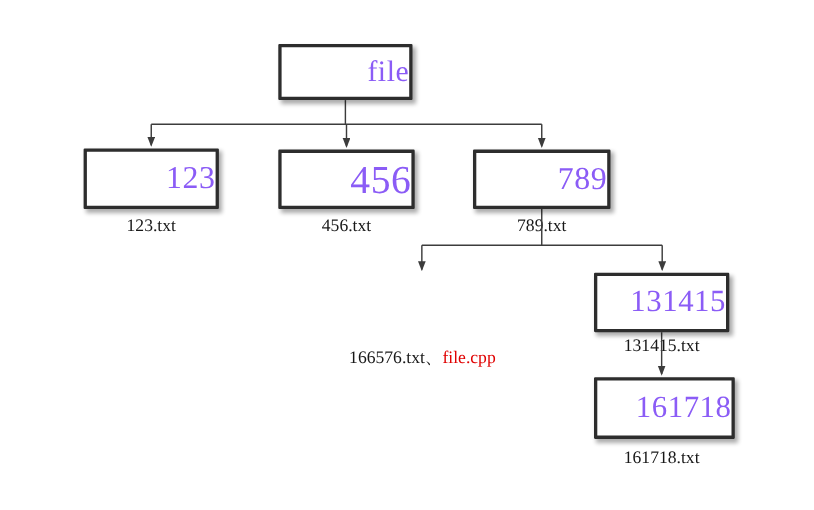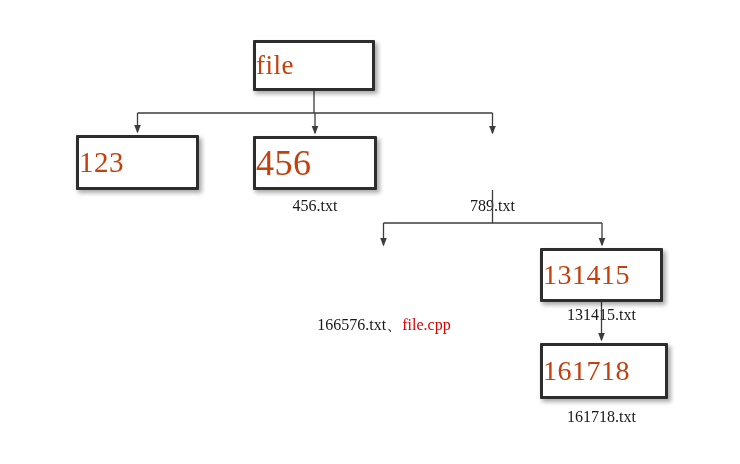--- a/index.html
+++ b/index.html
@@ -13,22 +13,22 @@
   }
   .node {
     position: absolute;
     box-sizing: border-box;
     background: #ffffff;
     border: 3px solid var(--box-border-color, #2d2d2d);
     border-radius: 1px;
     box-shadow: 2.5px 3px 4px rgba(0,0,0,0.33);
     display: flex;
     align-items: center;
-    justify-content: flex-start;
-    color: #c2410c;
+    justify-content: flex-end;
+    color: #8b5cf6;
     z-index: 3;
   }
   .node .label { letter-spacing: 0.5px; }
   .node-root  { left:253px; top:40px;  width:122px; height:51px; font-size:27px; }
   .node-123   { left:76px;  top:135px; width:123px; height:55px; font-size:29px; }
   .node-456   { left:253px; top:136px; width:124px; height:54px; font-size:36px; }
   .node-789   { left:430px; top:136px; width:125px; height:54px; font-size:29px; }
   .node-101112{ left:322px; top:248px; width:123px; height:54px; font-size:28px; }
   .node-131415{ left:540px; top:248px; width:123px; height:54px; font-size:28px; }
   .node-161718{ left:540px; top:343px; width:128px; height:56px; font-size:28px; }
@@ -86,29 +86,33 @@
   <div class="node node-root">
     <span class="label">file</span>
   </div>
 
   <div class="node node-123">
     <span class="label">123</span>
   </div>
   <div class="node node-456">
     <span class="label">456</span>
   </div>
+  <div class="node node-789">
+    <span class="label">789</span>
+  </div>
 
   <div class="node node-131415">
     <span class="label">131415</span>
   </div>
 
   <div class="node node-161718">
     <span class="label">161718</span>
   </div>
 
+  <div class="caption cap-123">123.txt</div>
   <div class="caption cap-456">456.txt</div>
   <div class="caption cap-789">789.txt</div>
 
   <div class="caption cap-101112">
     <span>166576.txt</span><span>、</span><span class="cap-red">file.cpp</span>
   </div>
 
   <div class="caption cap-131415">131415.txt</div>
   <div class="caption cap-161718">161718.txt</div>
 

